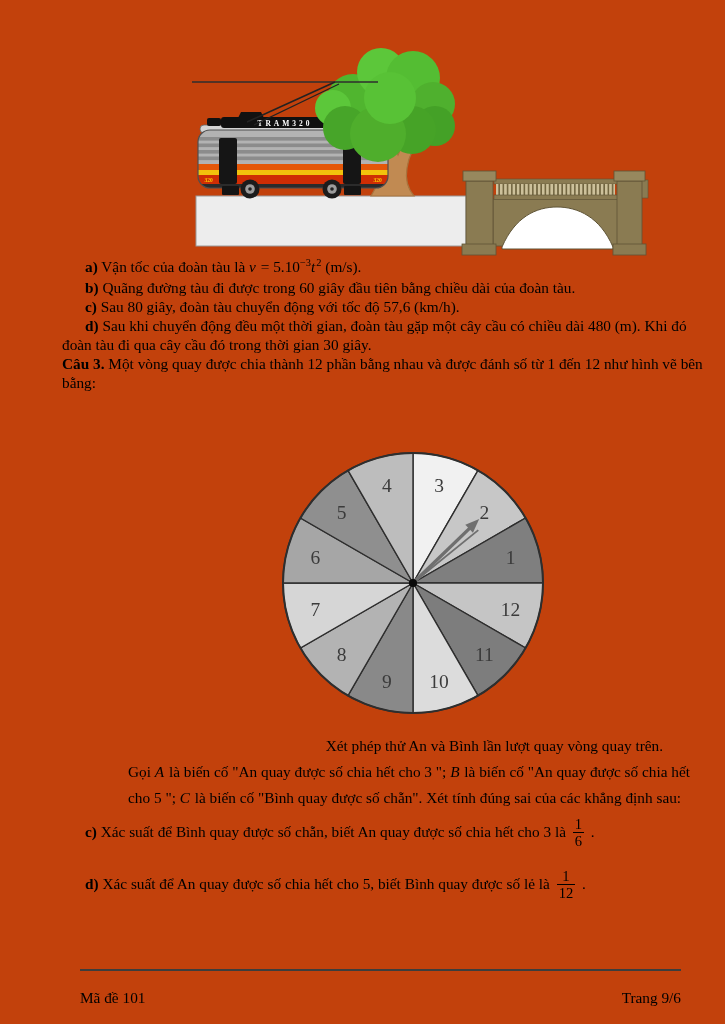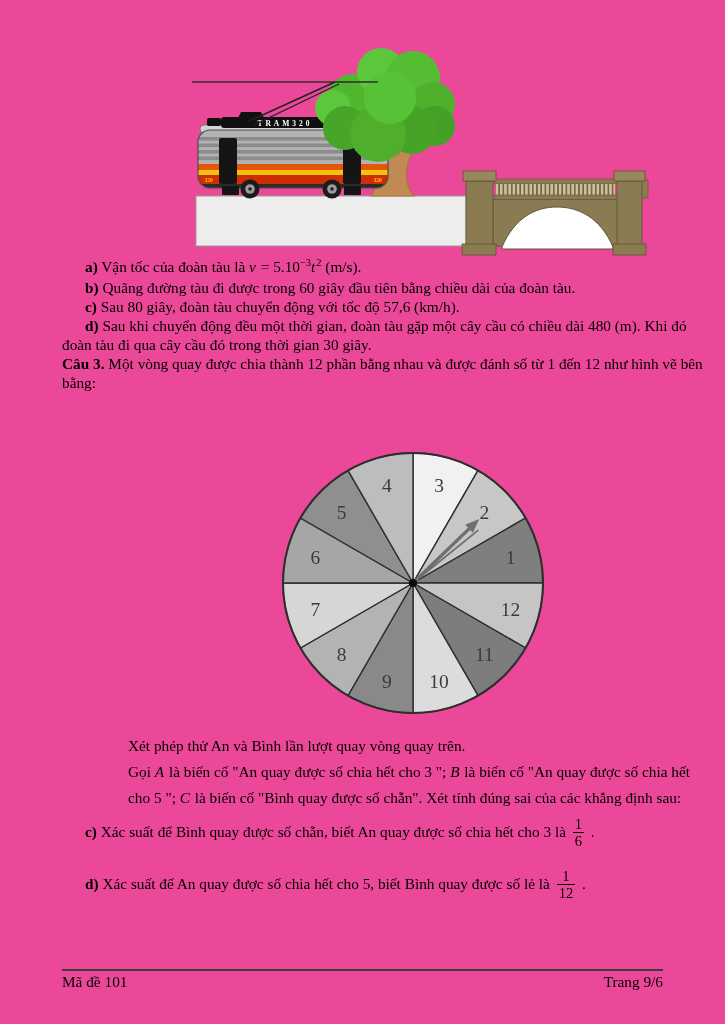--- a/index.html
+++ b/index.html
@@ -1,41 +1,41 @@
 <!DOCTYPE html>
 <html><head>
 <meta charset="utf-8">
 <style>
   html,body{margin:0;padding:0;background:#fff;}
-  .page{position:relative;width:725px;height:1024px;background:#ec4899;overflow:hidden;
+  .page{position:relative;width:725px;height:1024px;background:#c2410c;overflow:hidden;
         font-family:"Liberation Serif","DejaVu Serif",serif;font-size:15.3px;color:#000;}
   svg text{font-family:"Liberation Serif","DejaVu Serif",serif;}
 
   #illustration{position:absolute;left:185px;top:38px;width:480px;height:220px;}
   #wheel-wrap{position:absolute;left:278px;top:448px;width:270px;height:270px;}
 
   #block1{position:absolute;left:62px;top:257px;width:601px;}
   #block1 .ln{line-height:19px;white-space:nowrap;}
   #block2{position:absolute;left:62px;top:733px;width:601px;}
   #block2 .ln2{line-height:26px;white-space:nowrap;}
   .ind{padding-left:23px;}
   .ind2{padding-left:23px;}
-  .ml66{margin-left:66px;}
+  .ml66{margin-left:66px;text-align:right;}
   .just{text-align:justify;text-align-last:justify;}
   .mt6{margin-top:6px;height:40px;line-height:40px;}
   .mt8{margin-top:12px;height:40px;line-height:40px;}
   b{font-weight:bold;}
   i{font-style:italic;padding-right:1px;}
   sup{font-size:0.68em;vertical-align:baseline;position:relative;top:-0.55em;}
   .frac{display:inline-block;vertical-align:middle;text-align:center;line-height:1.12;
         margin:0 3px;font-size:14.6px;position:relative;top:-1px;}
   .frac .fd{border-top:1.2px solid #000;padding:0 2px;}
 
-  #footer{position:absolute;left:62px;top:969px;width:601px;border-top:2px solid #3d3d3d;
-          display:flex;justify-content:space-between;padding-top:2px;text-align:right;}
+  #footer{position:absolute;left:80px;top:969px;width:601px;border-top:2px solid #3d3d3d;
+          display:flex;justify-content:space-between;padding-top:18px;text-align:right;}
 </style>
 </head>
 <body>
 
 <div class="page">
 
   <svg id="illustration" viewBox="0 0 480 220" xmlns="http://www.w3.org/2000/svg">
     <defs>
       <clipPath id="tbody">
           <rect x="13" y="92" width="190" height="58" rx="12"></rect>

